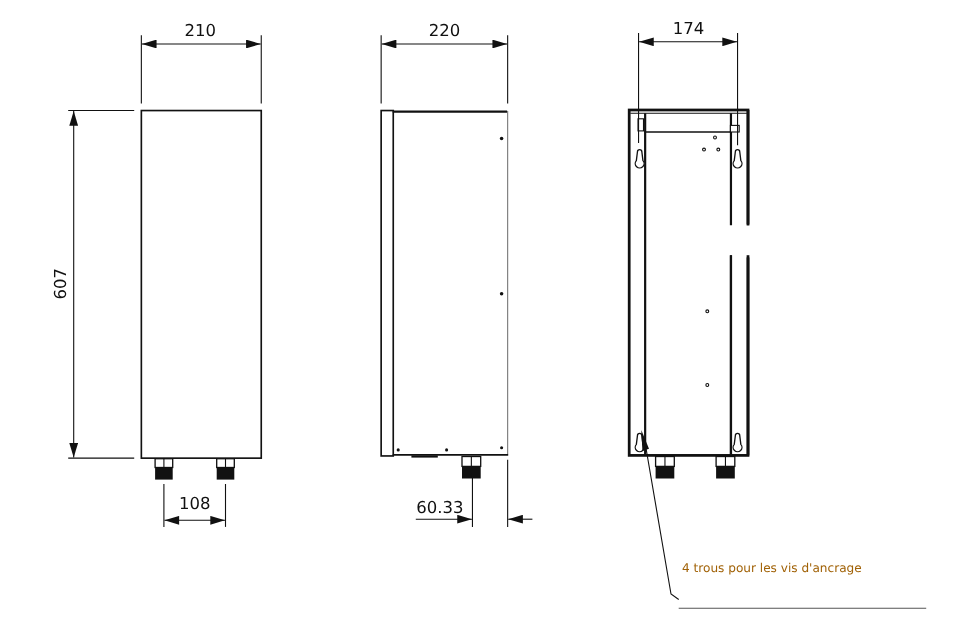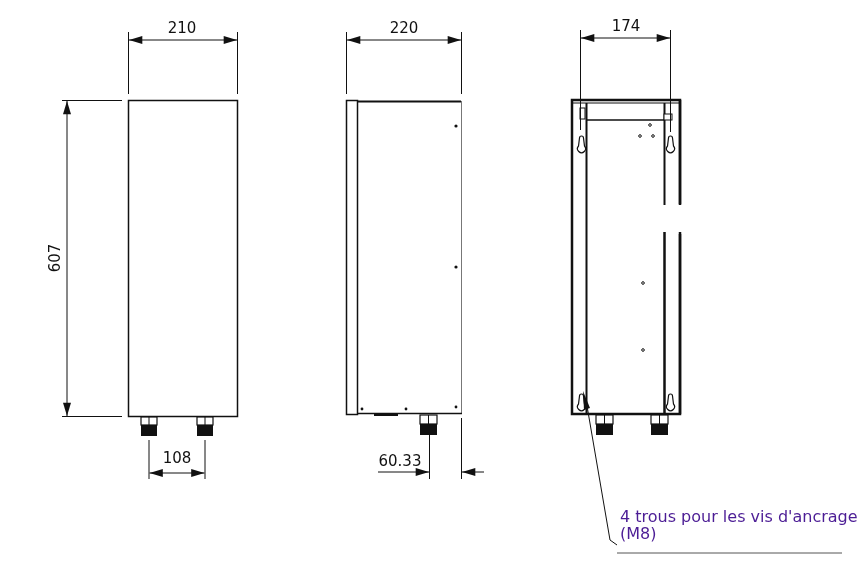--- a/index.html
+++ b/index.html
@@ -1,19 +1,19 @@
 <!DOCTYPE html>
 <html><head>
   <meta charset="utf-8">
   <style>
     html, body { margin: 0; padding: 0; background: #ffffff; }
     body { width: 868px; height: 570px; position: relative; overflow: hidden; font-family: "DejaVu Sans", sans-serif; }
     svg { position: absolute; left: 0; top: 0; }
     .dimtxt { font-family: "DejaVu Sans", sans-serif; font-size: 15px; fill: #111; }
-    .note { position: absolute; left: 620px; top: 508px; font-family: "DejaVu Sans", sans-serif; font-size: 16px; line-height: 17px; color: #4c1d95; }
+    .note { position: absolute; left: 620px; top: 508px; font-family: "DejaVu Sans", sans-serif; font-size: 11px; line-height: 17px; color: #a16207; }
   </style>
 </head>
 <body>
 
 <svg width="868" height="570" viewBox="0 0 868 570">
   <defs>
     <marker id="arr" viewBox="0 0 10 6" refX="10" refY="3" markerWidth="20" markerHeight="8" orient="auto-start-reverse" markerUnits="userSpaceOnUse">
       <path d="M0,0 L10,3 L0,6 Z" fill="#111"></path>
     </marker>
   </defs>
@@ -150,14 +150,13 @@
 
     <g>
       <polyline points="586,400 610,540 617,545" fill="none" stroke="#111" stroke-width="1"></polyline>
       <line x1="617" y1="553" x2="842" y2="553" stroke="#555" stroke-width="1"></line>
     </g>
   </g>
 </svg>
 
 <div class="note">
   <div>4 trous pour les vis d'ancrage</div>
-  <div>(M8)</div>
 </div>
 
 </body></html>

